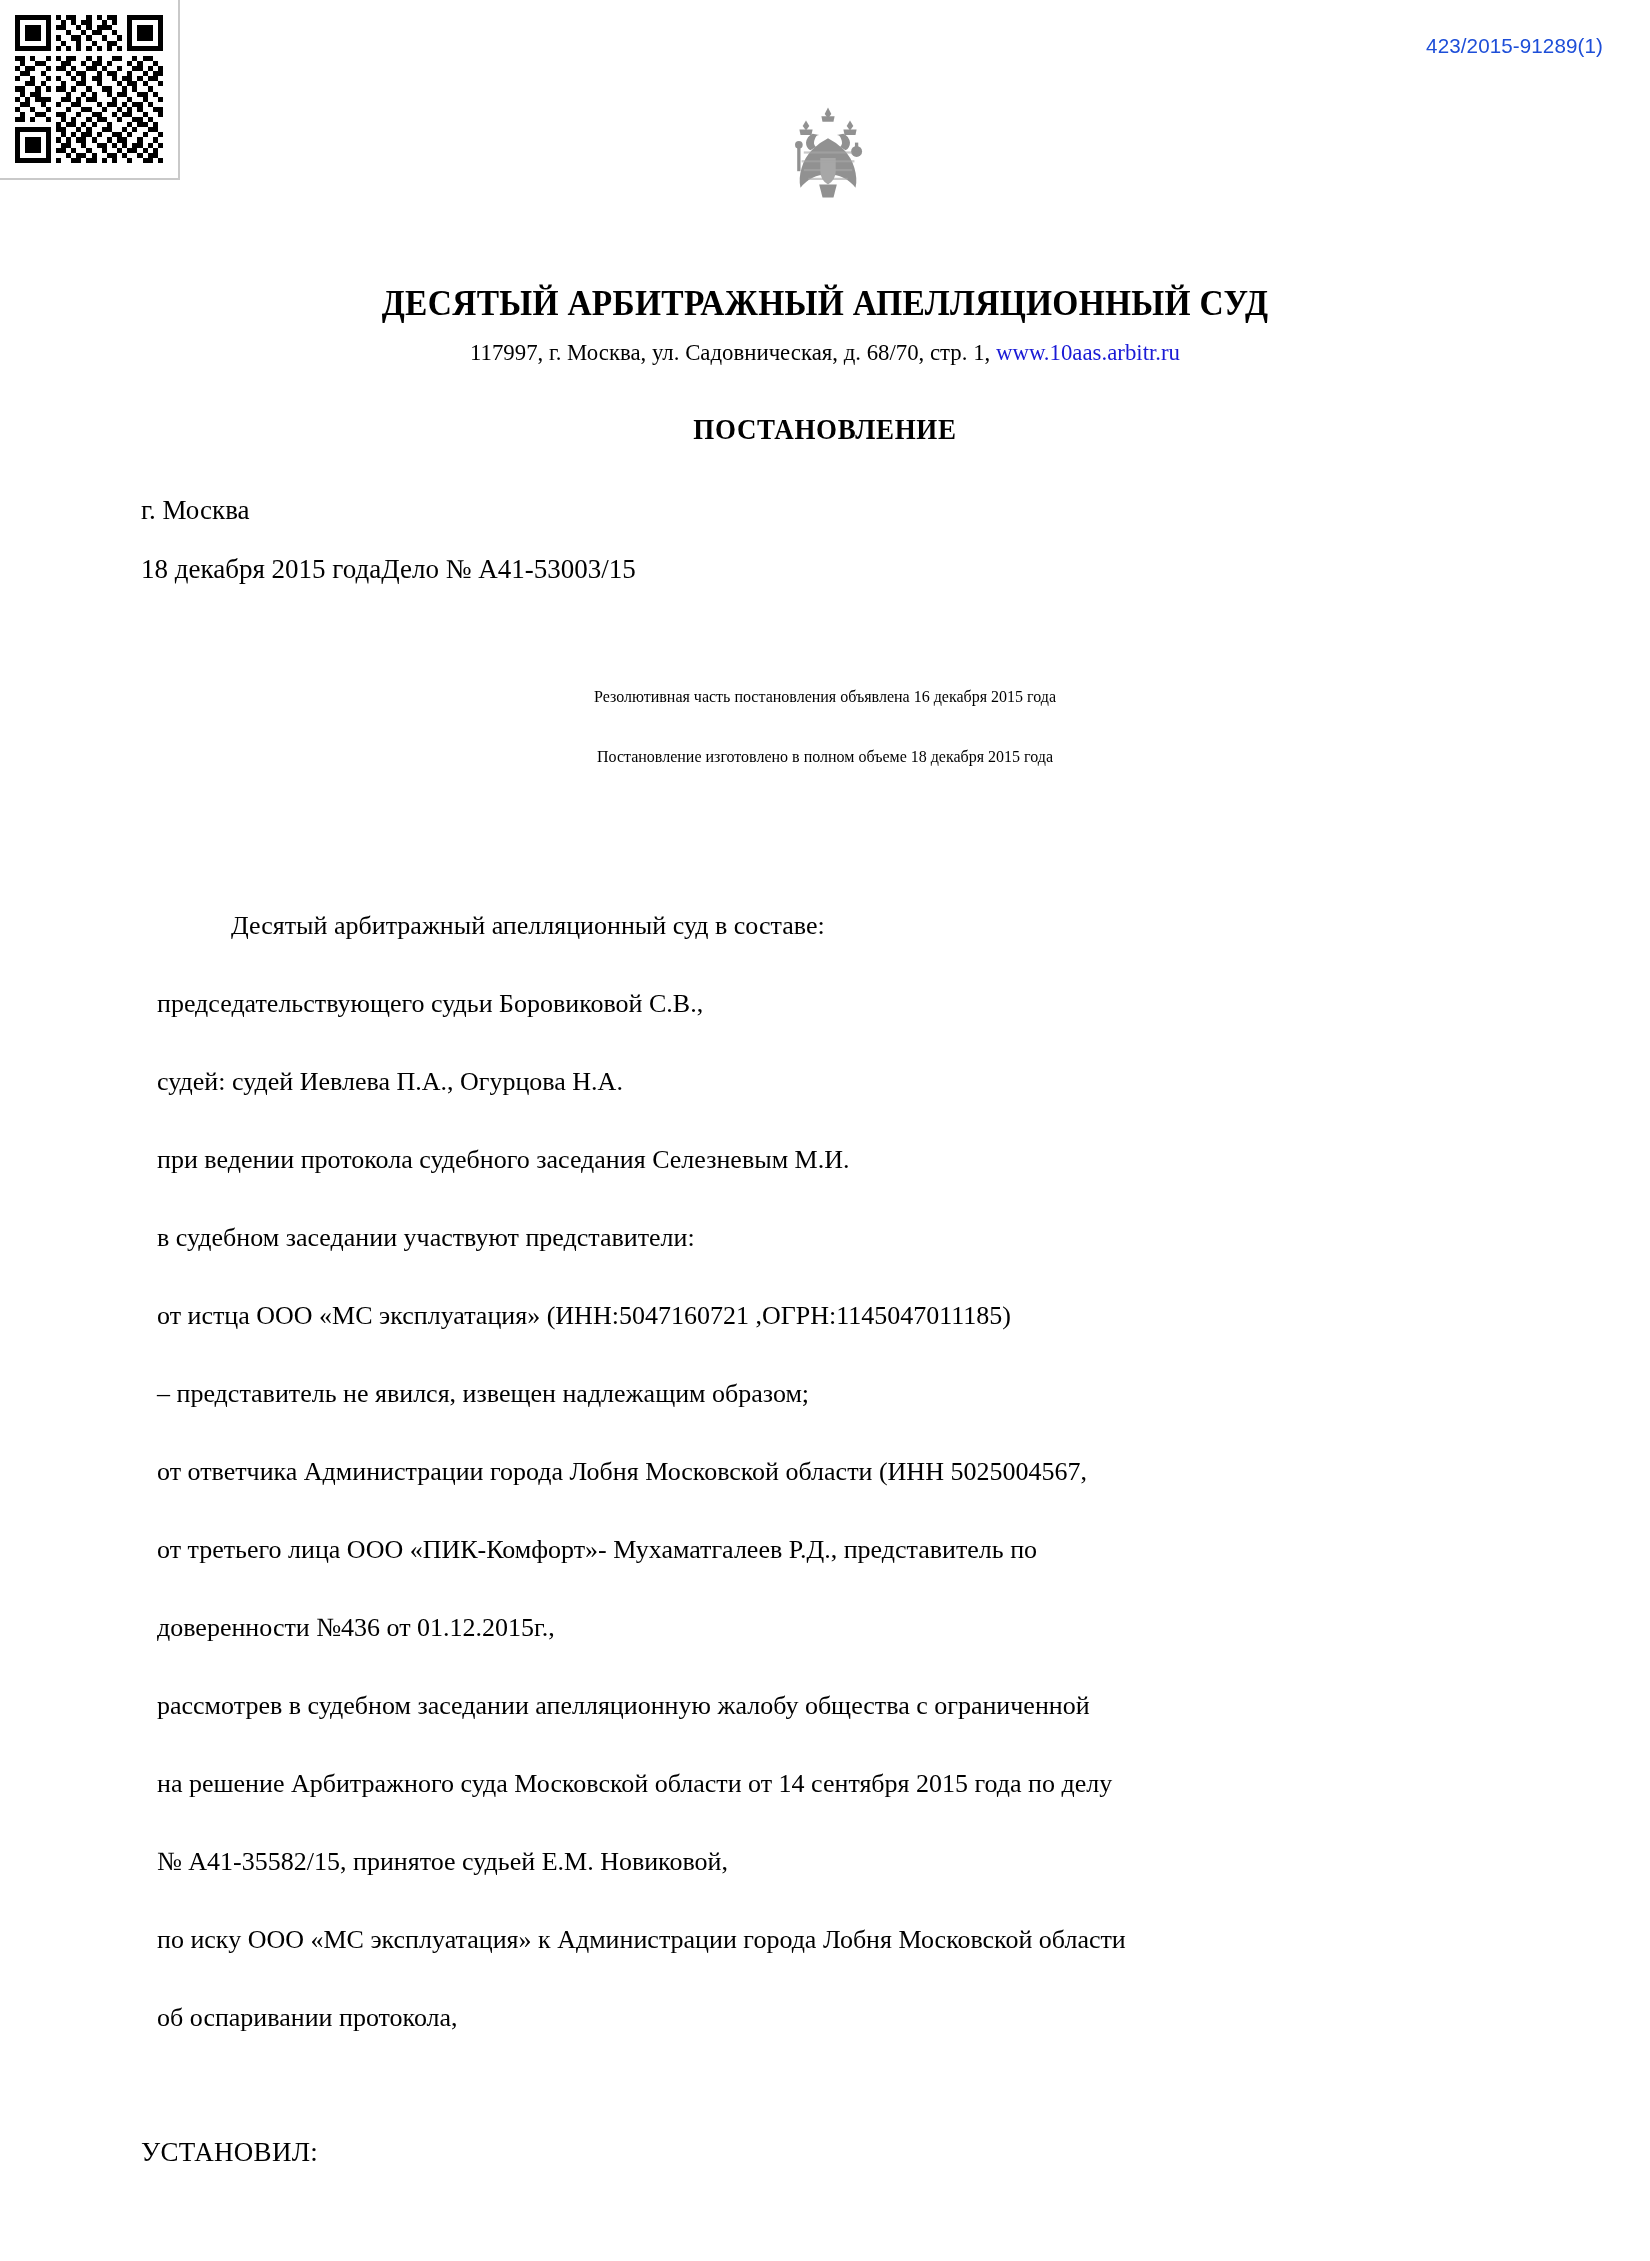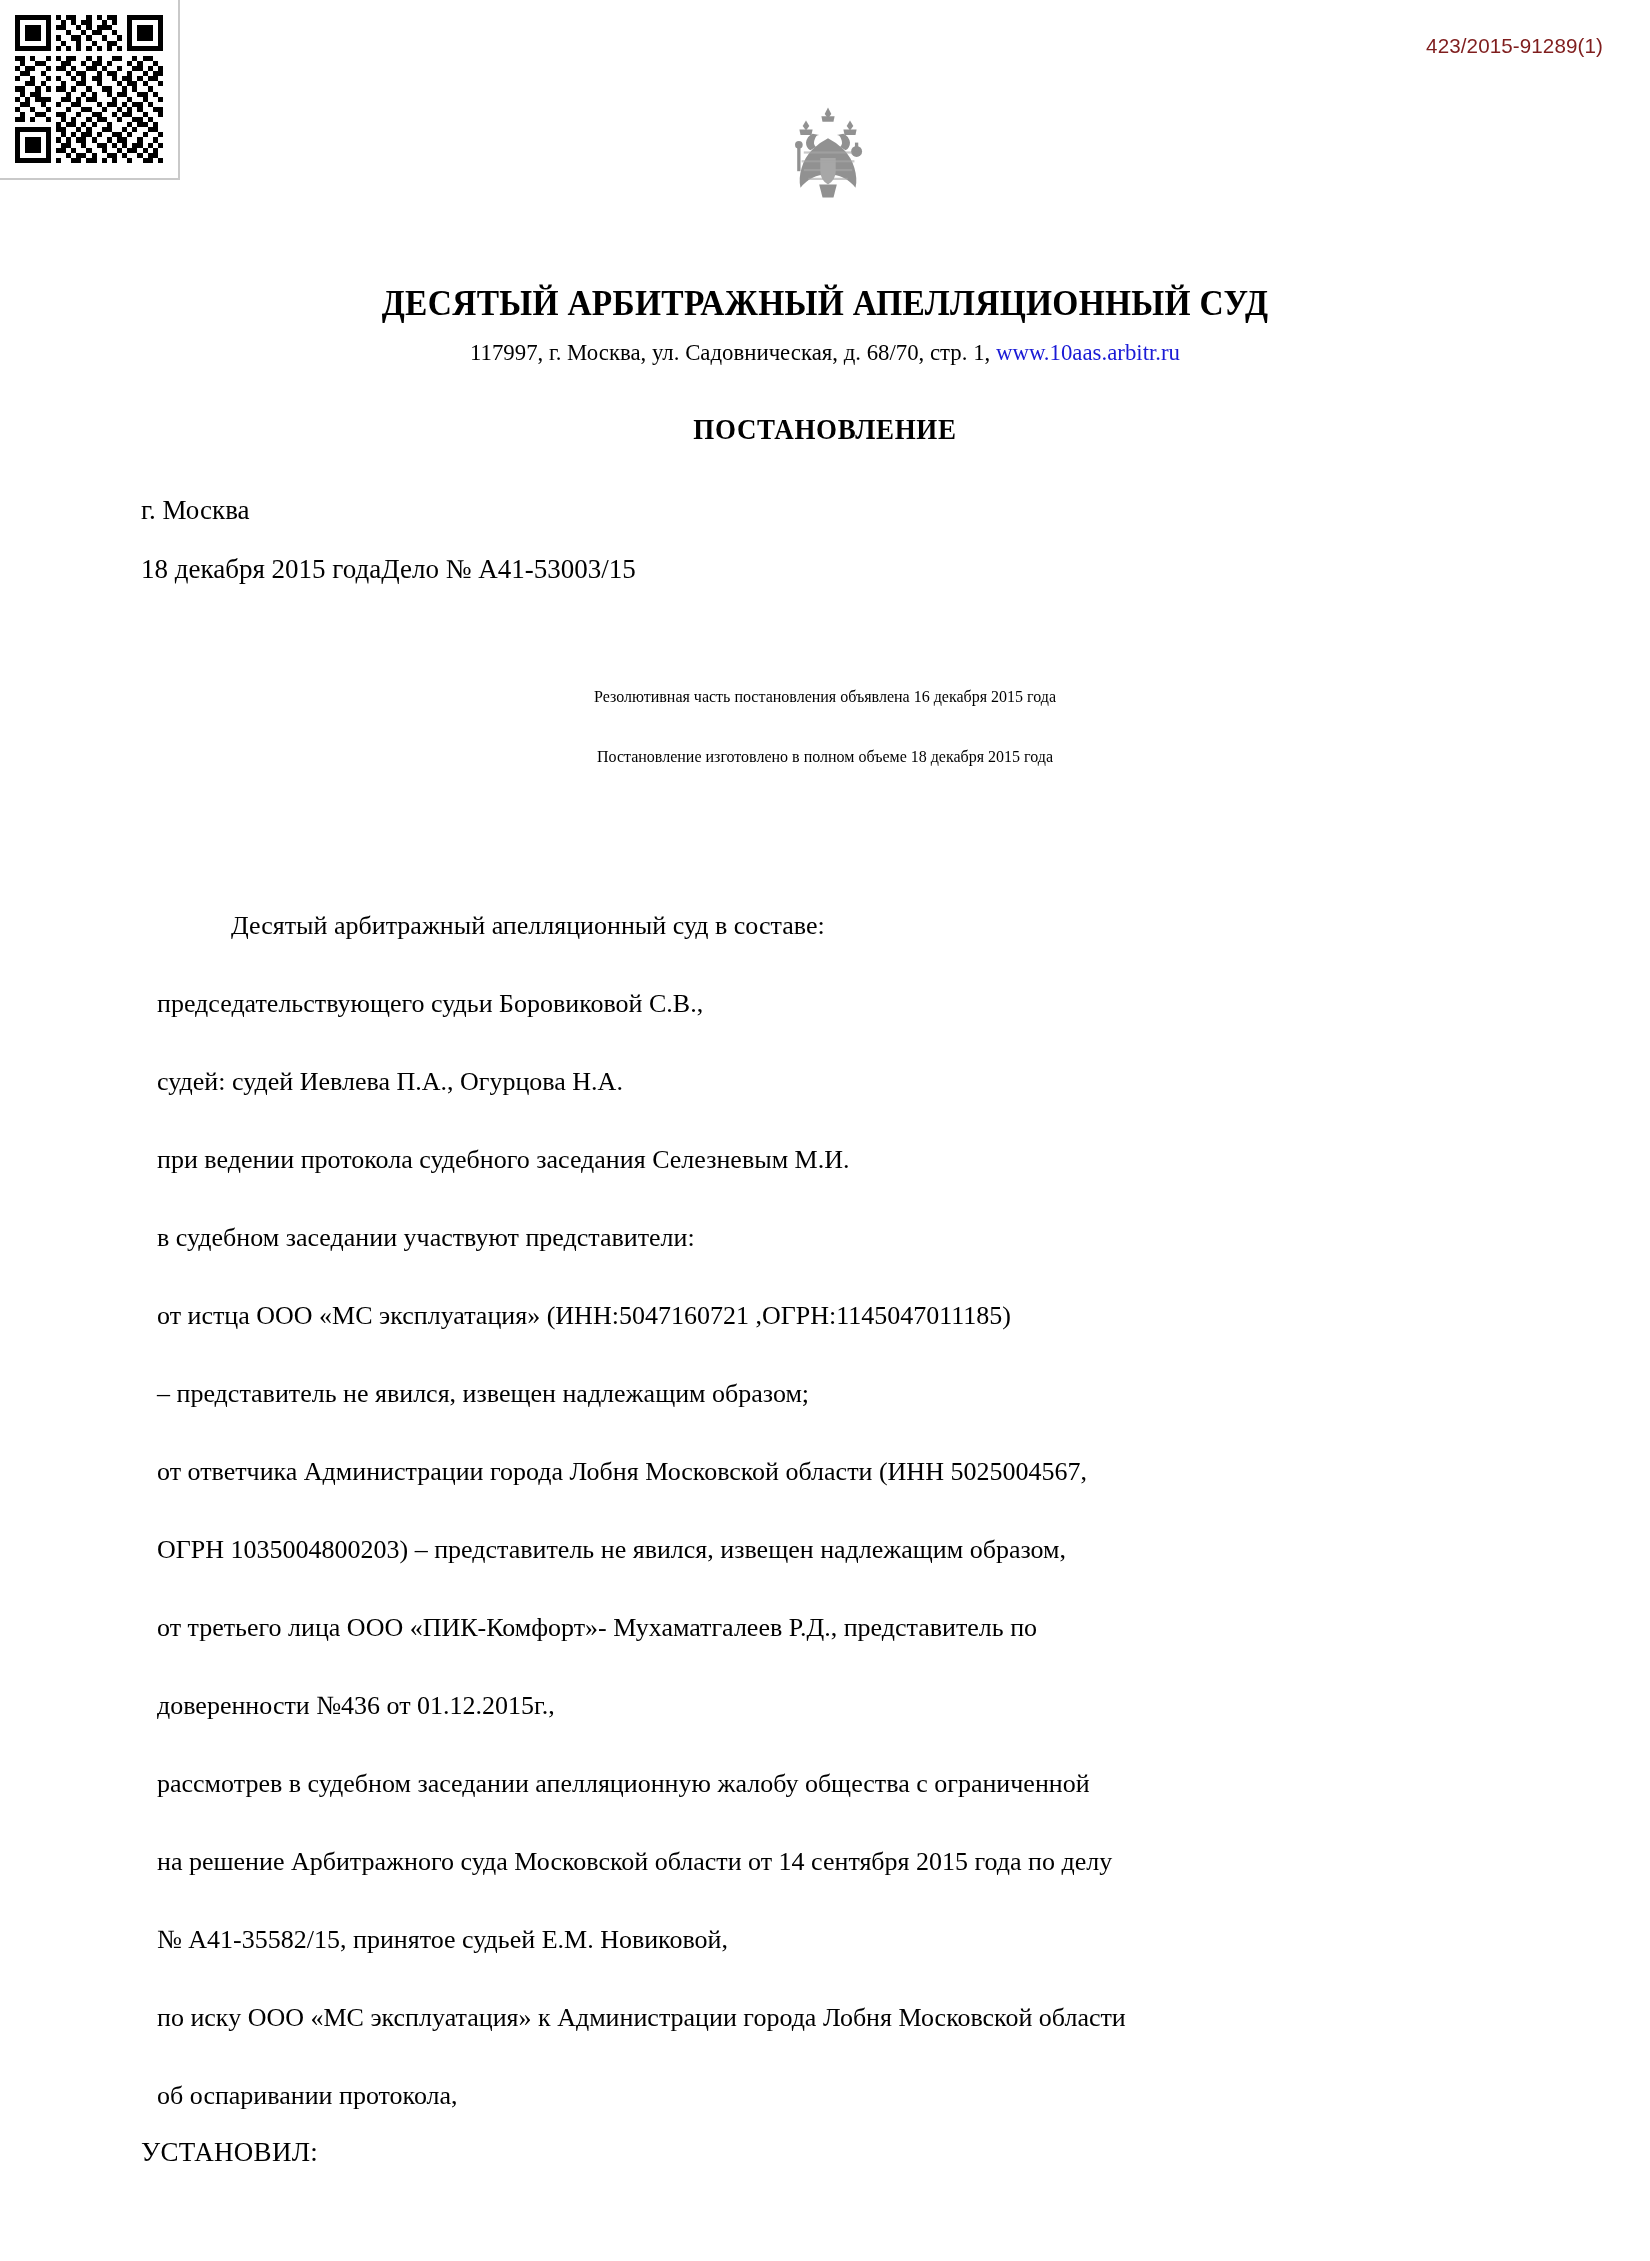--- a/index.html
+++ b/index.html
@@ -42,21 +42,21 @@
   .qr-box svg { display: block; }
 
   
   .doc-id {
     position: absolute;
     right: 47px;
     top: 34px;
     font-family: "Liberation Sans", "DejaVu Sans", sans-serif;
     font-size: 20.6px;
     letter-spacing: 0.1px;
-    color: #7f1d1d;
+    color: #1d4ed8;
     white-space: nowrap;
     text-align: right;
   }
 
   
   .emblem {
     position: absolute;
     left: 773px;
     top: 103px;
     width: 110px;
@@ -474,21 +474,20 @@
 
   <div class="body-block">
     <p class="p-indent">Десятый арбитражный апелляционный суд в составе:</p>
     <p>председательствующего судьи Боровиковой С.В.,</p>
     <p>судей: судей Иевлева П.А., Огурцова Н.А.</p>
     <p>при ведении протокола судебного заседания Селезневым М.И.</p>
     <p>в судебном заседании участвуют представители:</p>
     <p>от истца    ООО «МС эксплуатация»  (ИНН:5047160721 ,ОГРН:1145047011185)</p>
     <p>– представитель не явился, извещен надлежащим образом;</p>
     <p class="p-just"> от ответчика      Администрации города Лобня Московской области (ИНН 5025004567,</p>
-    <p>ОГРН 1035004800203)  – представитель не явился, извещен надлежащим образом,</p>
     <p class="p-just"> от третьего лица    ООО «ПИК-Комфорт»- Мухаматгалеев Р.Д., представитель по</p>
     <p>доверенности №436 от 01.12.2015г.,</p>
     <p class="p-just">  рассмотрев в судебном заседании апелляционную жалобу   общества с ограниченной</p>
     <p>на решение Арбитражного суда Московской области от 14 сентября 2015 года по делу</p>
     <p>№ А41-35582/15, принятое судьей   Е.М. Новиковой,</p>
     <p>по иску ООО «МС эксплуатация»  к Администрации города Лобня Московской области</p>
     <p> об оспаривании протокола,</p>
   </div>
 
   <div class="ustanovil">УСТАНОВИЛ:</div>

